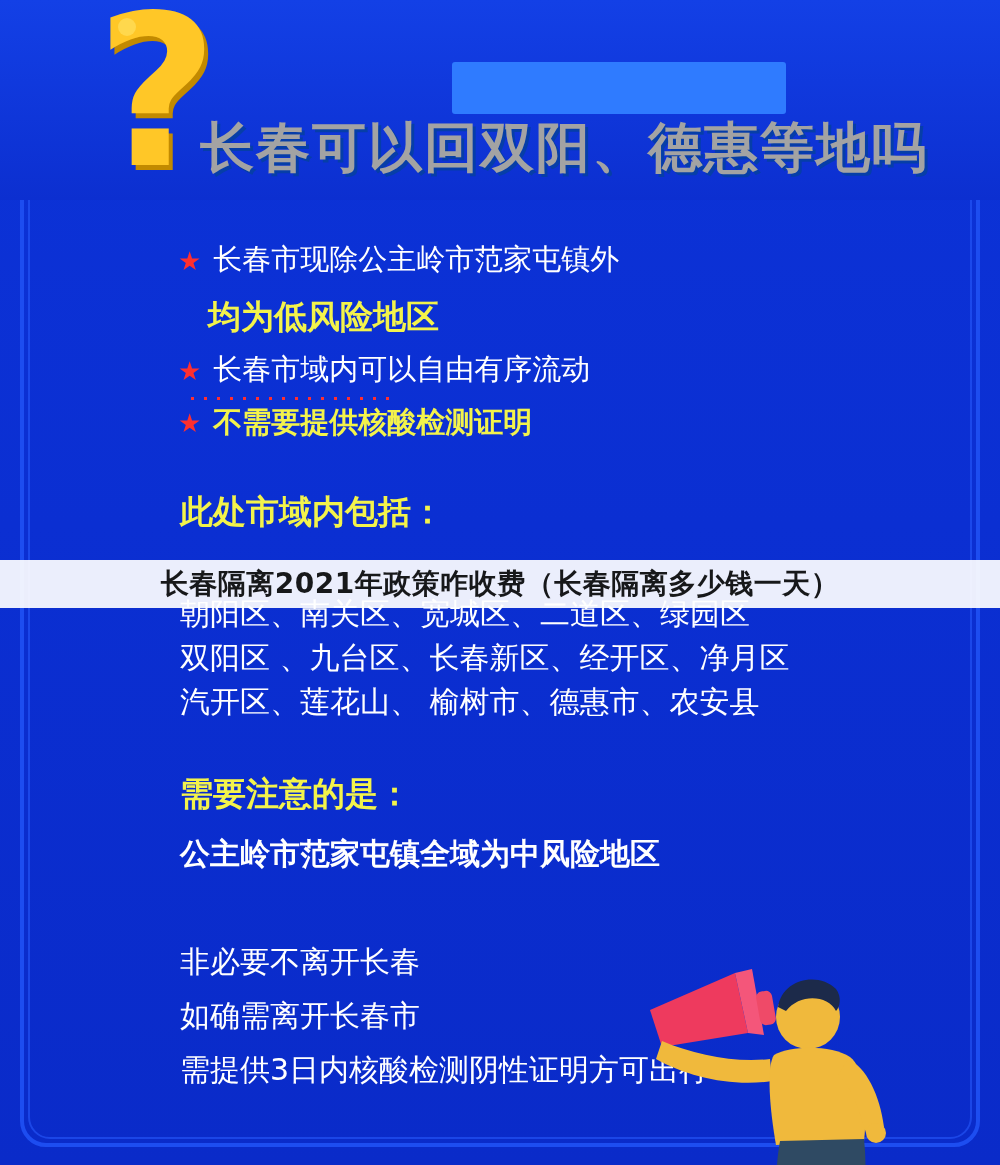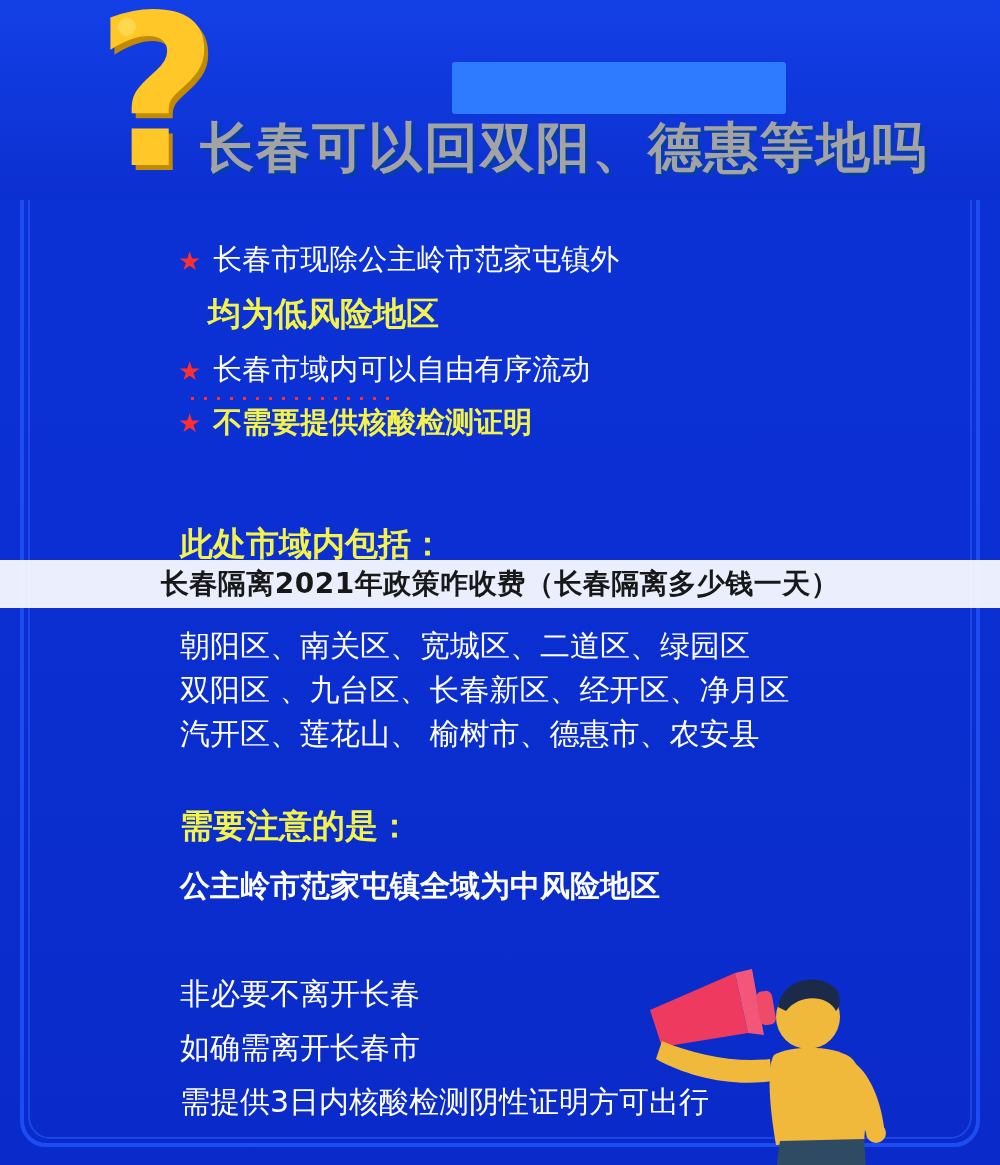--- a/index.html
+++ b/index.html
@@ -102,39 +102,38 @@
     font-size:29px;
     font-weight:bold;
     line-height:36px;
     font-family:"DejaVu Sans","Liberation Sans",sans-serif;
   }
   .txt-yellow-lg{
     color:#f3f34b;
     font-size:33px;
     font-weight:bold;
     line-height:38px;
-    font-family:Liberation Mono, monospace;
+    font-family:Liberation Sans, sans-serif;
     text-align:right;
   }
   .dotline{
     position:absolute;
     left:186px;
     width:210px;height:5px;
     background-image:radial-gradient(circle,#ff2f2f 1.8px,transparent 2px);
     background-size:13px 5px;
     background-repeat:repeat-x;
   }
   .plain-line{
     position:absolute;
     color:#ffffff;
     font-size:30px;
     line-height:36px;
     font-family:"DejaVu Sans","Liberation Sans",sans-serif;
     white-space:nowrap;
-    margin-top:32px;
   }
   
   .watermark{
     position:absolute;
     left:0;top:560px;width:1000px;height:48px;
     background:rgba(255,255,255,0.92);
     display:flex;
     align-items:center;
     justify-content:center;
   }

